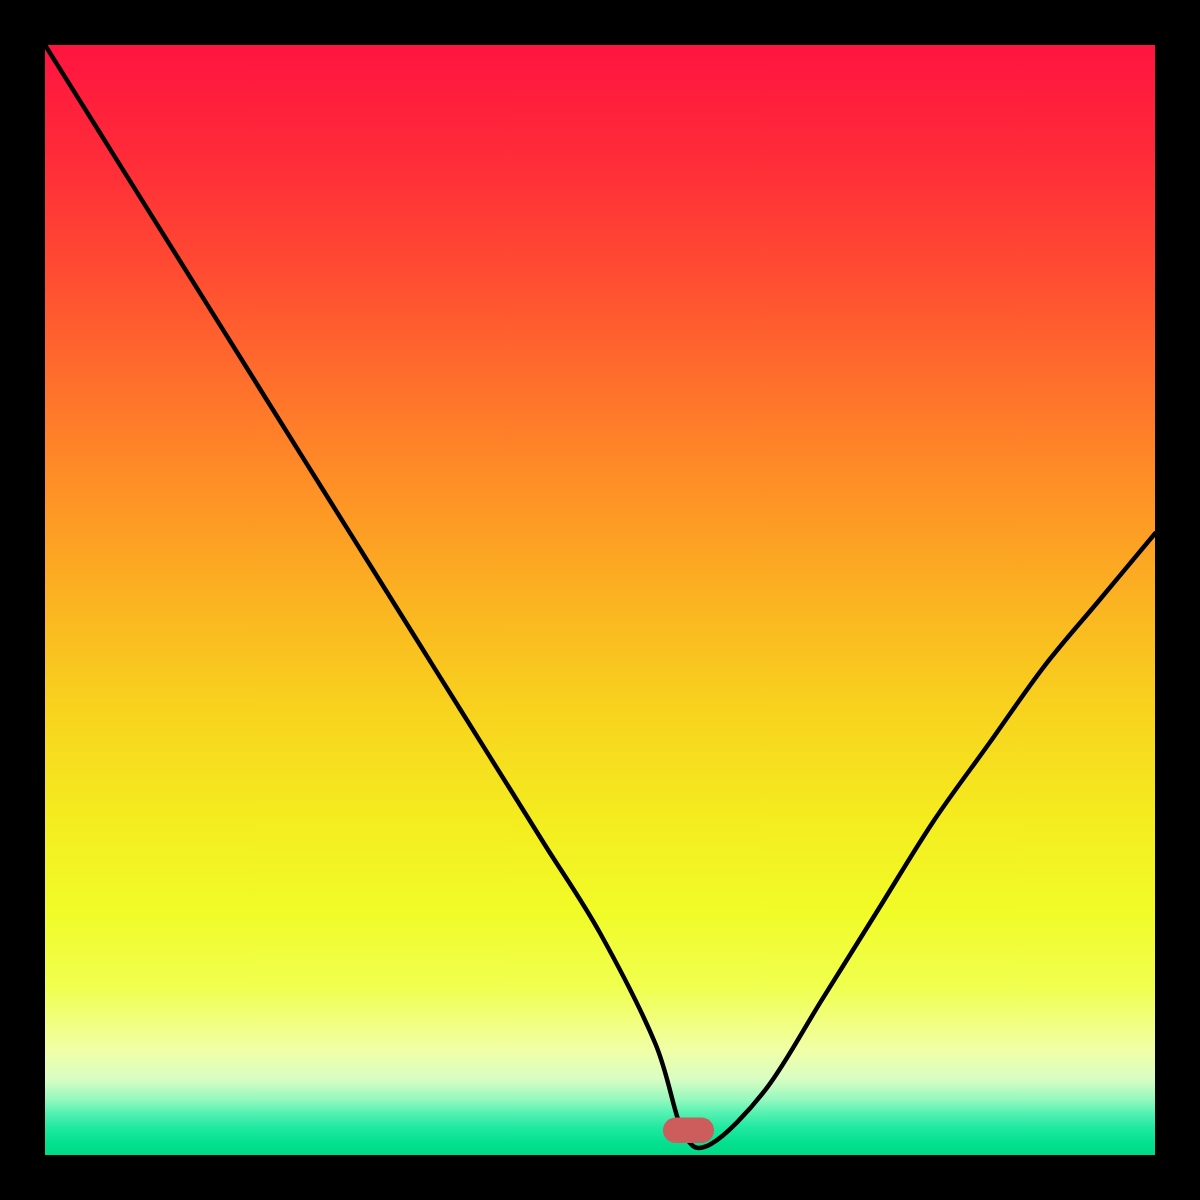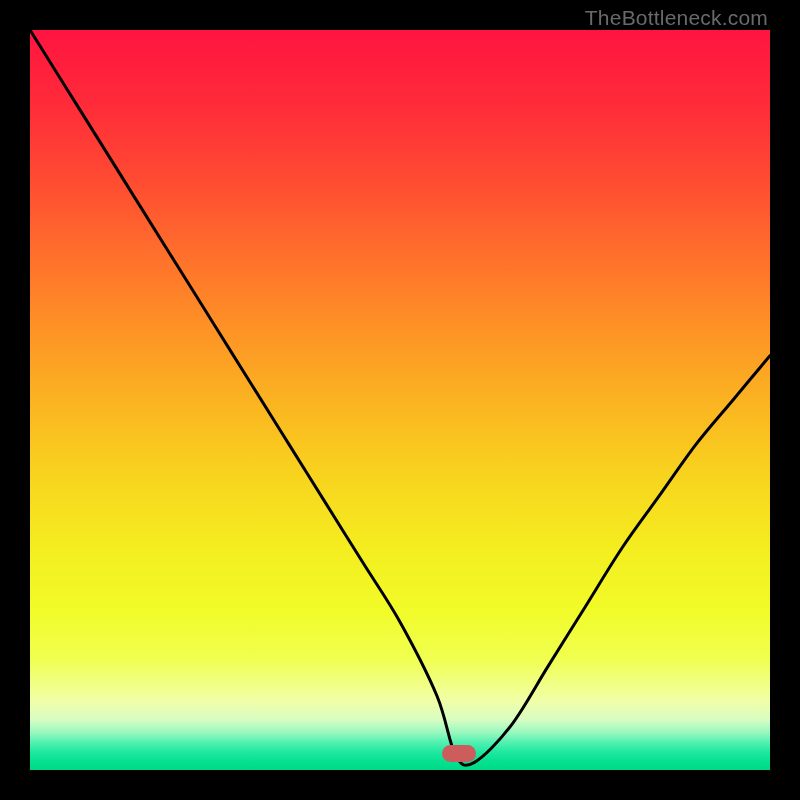--- a/index.html
+++ b/index.html
@@ -52,21 +52,20 @@
     position: absolute;
     border-radius: 9px;
     background: #CD5C5C;
   }
 </style>
 </head>
 <body>
 
 <div class="frame">
 
-  <div class="watermark">TheBottleneck.com</div>
 
   <div class="plot-area">
 
     <svg class="gradient" viewBox="0 0 740 740" preserveAspectRatio="none">
       <defs>
         <linearGradient id="bg-grad" x1="0" y1="0" x2="0" y2="1">
             <stop offset="0%" stop-color="#FF1440"></stop>
             <stop offset="10%" stop-color="#FF2B39"></stop>
             <stop offset="20%" stop-color="#FF4A32"></stop>
             <stop offset="30%" stop-color="#FF6E2C"></stop>

